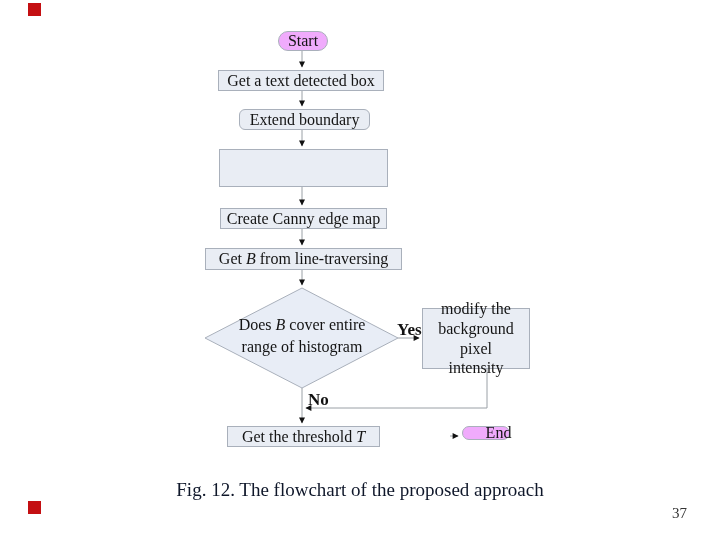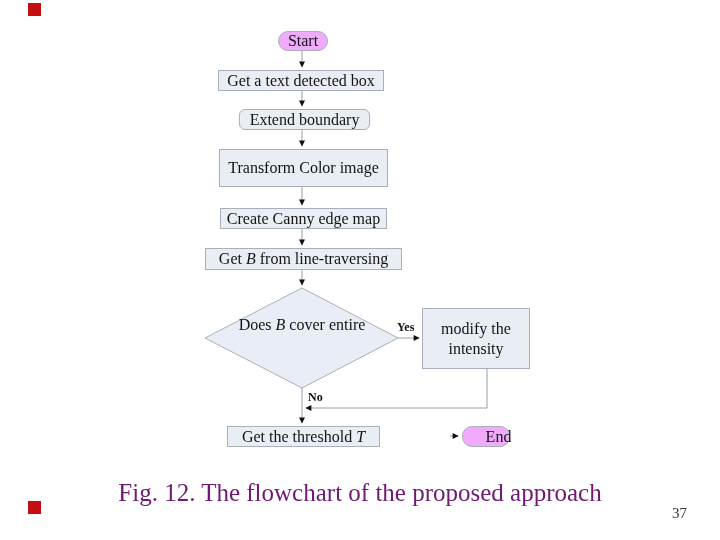--- a/index.html
+++ b/index.html
@@ -20,37 +20,37 @@
     display:flex; align-items:center; justify-content:center;
     font-size:16px; text-align:center; line-height:1.12;
   }
   .oval {
     background:#f0abfc; border:1px solid #a9b0bb; border-radius:10px;
     display:flex; align-items:center; justify-content:center;
     font-size:16px;
   }
   .col { flex-direction:column; }
   .v { font-style:italic; font-family:"Liberation Serif","DejaVu Serif",serif; }
-  .lbl { position:absolute; z-index:3; font-weight:bold; font-size:12px; color:#111; }
+  .lbl { position:absolute; z-index:3; font-weight:bold; font-size:17px; color:#111; }
 
   #start        { left:278px; top:31px;  width:50px;  height:20px; }
   #box-get      { left:218px; top:70px;  width:166px; height:21px; }
   #box-extend   { left:239px; top:109px; width:131px; height:21px;border-radius:6px; }
   #box-transform{ left:219px; top:149px; width:169px; height:38px; line-height:1.15; }
   #box-canny    { left:220px; top:208px; width:167px; height:21px; }
   #box-getb     { left:205px; top:248px; width:197px; height:22px; }
   #decision-text{ left:207px; top:314px; width:190px; text-align:center;
                   font-size:16px; line-height:1.4; z-index:2; }
   #label-yes    { left:397px; top:320px; }
   #box-modify   { left:422px; top:308px; width:108px; height:61px; line-height:1.22; }
   #label-no     { left:308px; top:390px; }
   #box-threshold{ left:227px; top:426px; width:153px; height:21px; }
-  #end          { left:462px; top:426px; width:48px;  height:21px;padding-left:25px; }
+  #end          { left:462px; top:426px; width:48px;  height:14px;padding-left:25px; }
   #caption      { left:0; top:479px; width:720px; text-align:center;
-                  font-size:25px; color:#701a75; z-index:2; }
+                  font-size:19px; color:#0f172a; z-index:2; }
   #pagenum      { left:672px; top:505px; font-size:15px; color:#333; z-index:2; }
   #accent-top    { left:28px; top:3px; }
   #accent-bottom { left:28px; top:501px; }
 </style>
 </head>
 <body>
 
 <div class="abs accent" id="accent-top"></div>
 <div class="abs accent" id="accent-bottom"></div>
 
@@ -81,39 +81,40 @@
 
 <div class="node rect" id="box-get">
   <span>Get a text detected box</span>
 </div>
 
 <div class="node rect" id="box-extend">
   <span>Extend boundary</span>
 </div>
 
 <div class="node rect col" id="box-transform">
-  <span>Transform Color image</span>
 </div>
 
 <div class="node rect" id="box-canny">
   <span>Create Canny edge map</span>
 </div>
 
 <div class="node rect" id="box-getb">
   <span><span>Get </span><span class="v">B</span><span> from line-traversing</span></span>
 </div>
 
 <div class="abs" id="decision-text">
   <div><span>Does </span><span class="v">B</span><span> cover entire</span></div>
+  <div>range of histogram</div>
 </div>
 
 <div class="lbl" id="label-yes">Yes</div>
 
 <div class="node rect col" id="box-modify">
   <span>modify the</span>
+  <span>background pixel</span>
   <span>intensity</span>
 </div>
 
 <div class="lbl" id="label-no">No</div>
 
 <div class="node rect" id="box-threshold">
   <span><span>Get the threshold </span><span class="v">T</span></span>
 </div>
 
 <div class="node oval" id="end">

